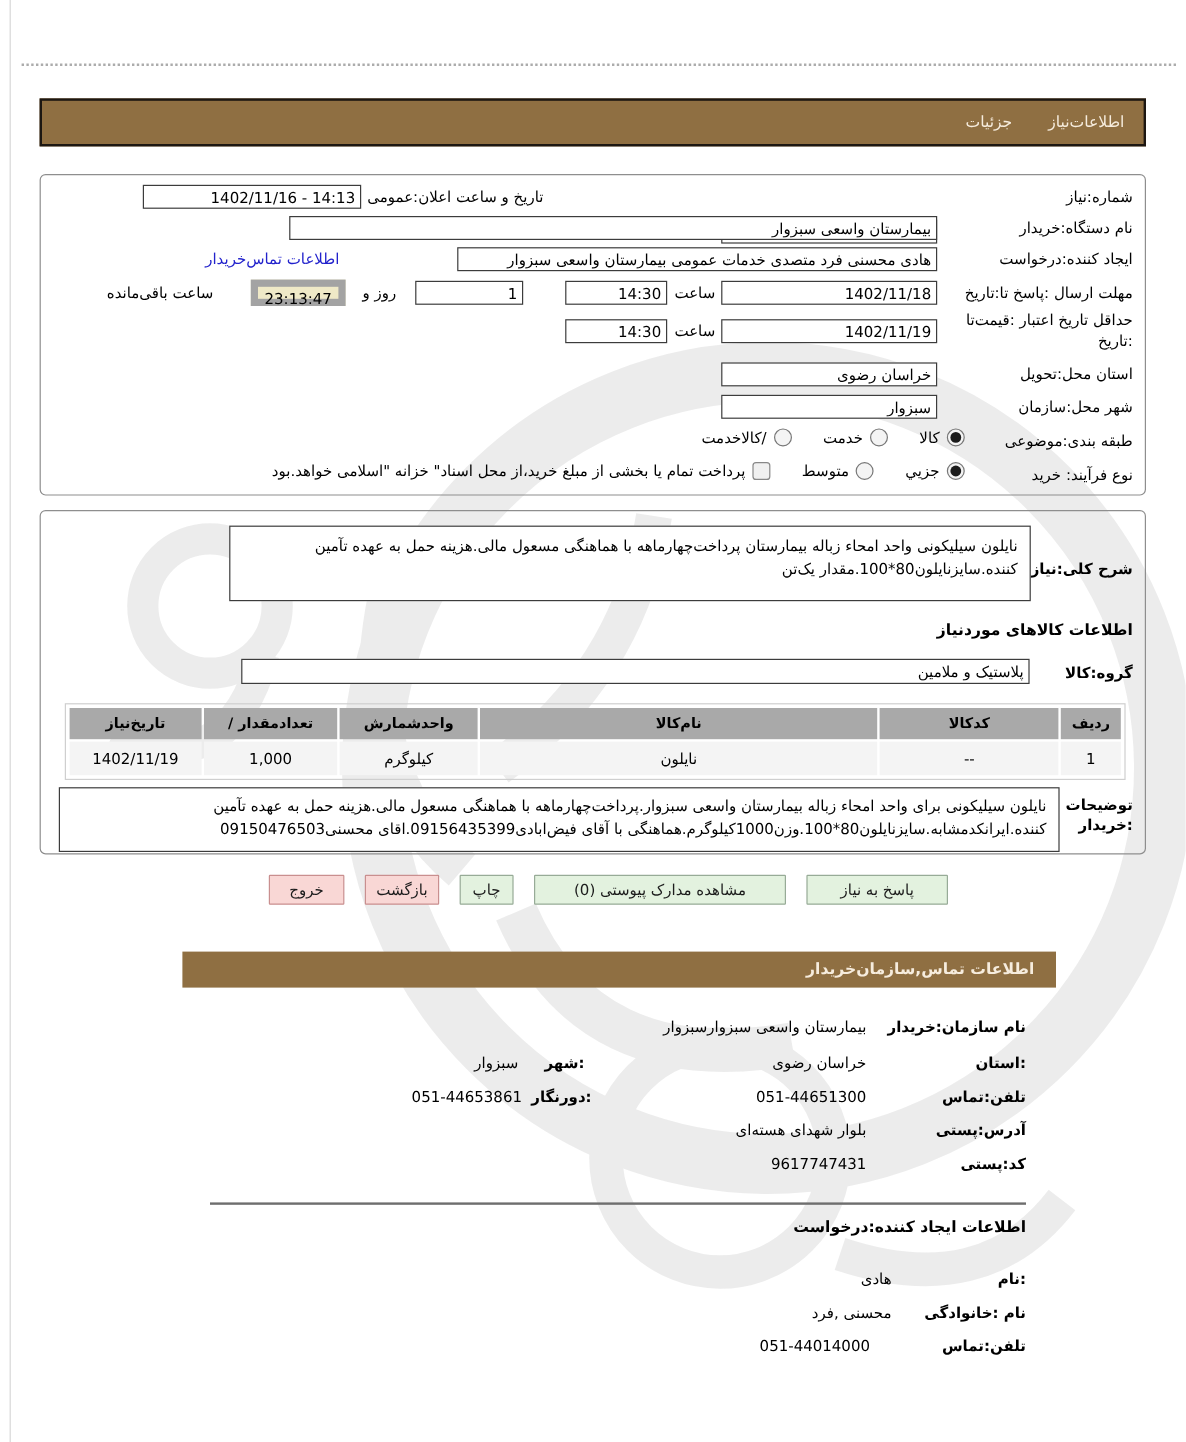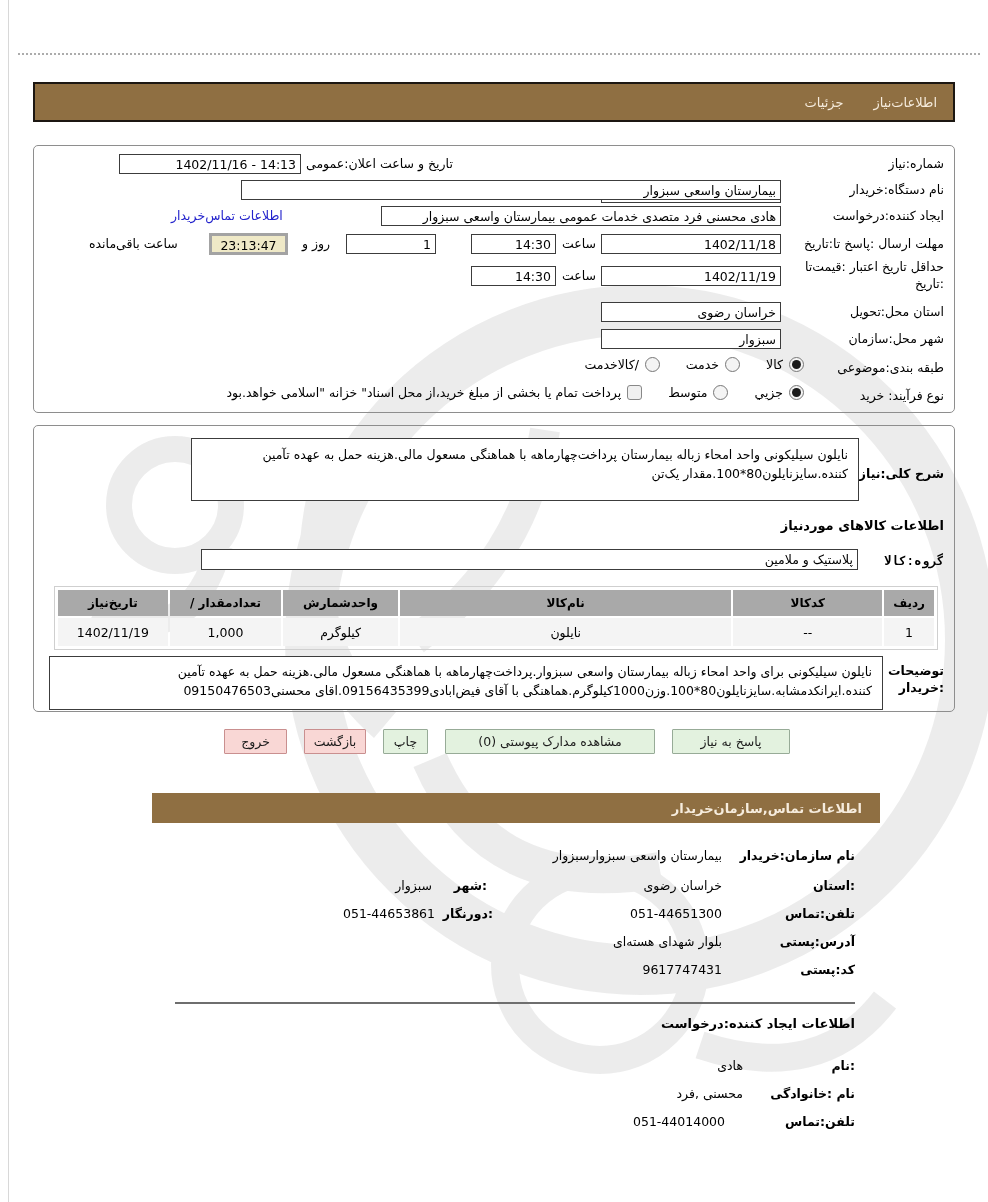--- a/index.html
+++ b/index.html
@@ -22,21 +22,21 @@
   .btn{height:25px;border:1px solid #97ab97;background:#E3F2DF;font-family:"DejaVu Sans",sans-serif;
        font-size:12.5px;color:#1c1c1c;padding:0 6px;cursor:pointer;border-radius:1px;}
   .btn.pink{background:#F9D7D5;border-color:#c98f8f;}
   .box{position:absolute;box-sizing:border-box;border:1px solid #3c3c3c;background:#fff;
        font-size:12.5px;line-height:1.55;text-align:right;padding:6px 10px;}
   table.goods{border-collapse:separate;border-spacing:2px;width:100%;}
   table.goods th{background:#A9A9A9;font-size:12px;font-weight:bold;height:26px;text-align:center;white-space:nowrap;padding:0 4px;}
   table.goods td{background:#F4F4F4;font-size:12.5px;height:28px;text-align:center;white-space:nowrap;padding:0 4px;}
   .ltrcell{direction:ltr;}
   .ltrtxt{direction:ltr;unicode-bidi:isolate;display:inline-block;}
-  .cd{border:3px solid #a3a3a3;background:#EFE9C7;text-align:center;font-size:12.5px;line-height:20px;}
+  .cd{border:6px solid #a3a3a3;background:#EFE9C7;text-align:center;font-size:12.5px;line-height:20px;}
   .link{color:#2222CC;font-size:12.5px;white-space:nowrap;cursor:pointer;}
 </style>
 </head>
 <body>
 
 <svg class="layer" width="988" height="1202" style="z-index:0;pointer-events:none;">
   <g fill="none" stroke="#E0E0E0" opacity="0.6">
     <circle cx="640" cy="640" r="330" stroke-width="50"></circle>
     <circle cx="175" cy="505" r="56" stroke-width="26"></circle>
     <path d="M 95 610 q 95 45 125 -65" stroke-width="26"></path>
@@ -126,21 +126,21 @@
     </div>
   </div>
 
   <div class="abs panel" style="left:33px;top:425px;width:922px;height:287px;">
 
     <span class="abs lblb" style="right:10px;top:40px;">شرح کلی:نیاز</span>
     <div class="box" style="left:157px;top:12px;width:668px;height:63px;overflow:hidden;">نایلون سیلیکونی واحد امحاء زباله بیمارستان پرداخت‌چهارماهه با هماهنگی مسعول مالی.هزینه حمل به عهده تآمین کننده.سایزنایلون80*100.مقدار یک‌تن</div>
 
     <span class="abs lblb" style="right:10px;top:92px;font-size:13px;">اطلاعات کالاهای موردنیاز</span>
 
-    <span class="abs lblb" style="right:10px;top:127px;font-family:Liberation Mono, monospace;">گروه:کالا</span>
+    <span class="abs lblb" style="right:10px;top:127px;">گروه:کالا</span>
     <input class="in rtl" readonly="" style="left: 167px; top: 123px; width: 657px; height: 21px;" value="پلاستیک و ملامین">
 
     <div class="abs" style="left:20px;top:160px;width:884px;border:1px solid #cfcfcf;padding:1px;">
       <table class="goods">
         <colgroup>
             <col style="width:50px">
             <col style="width:150px">
             <col style="width:335px">
             <col style="width:115px">
             <col style="width:112px">

